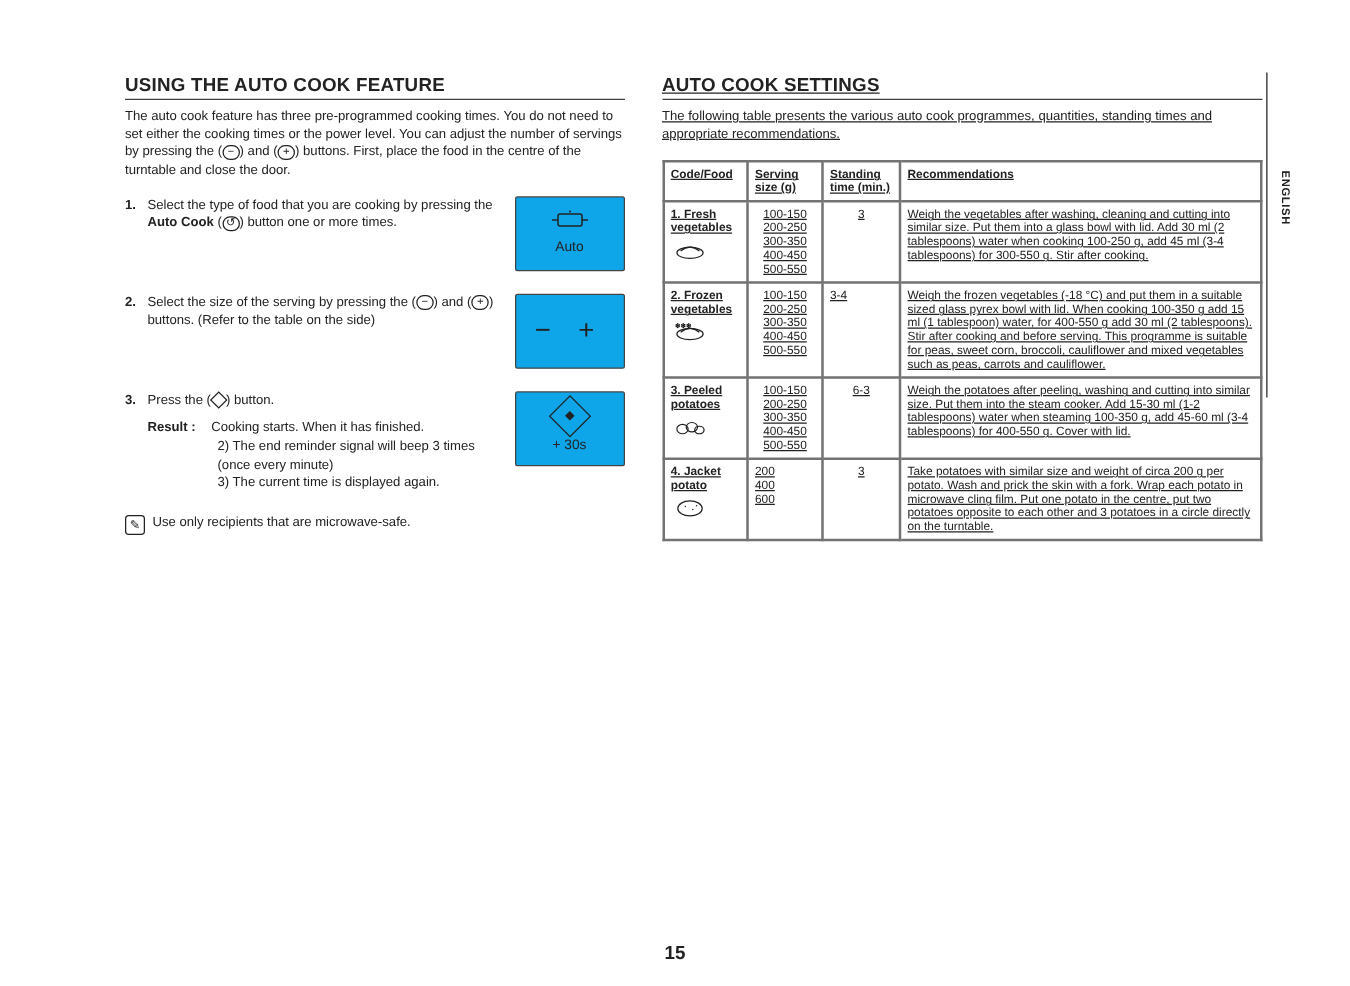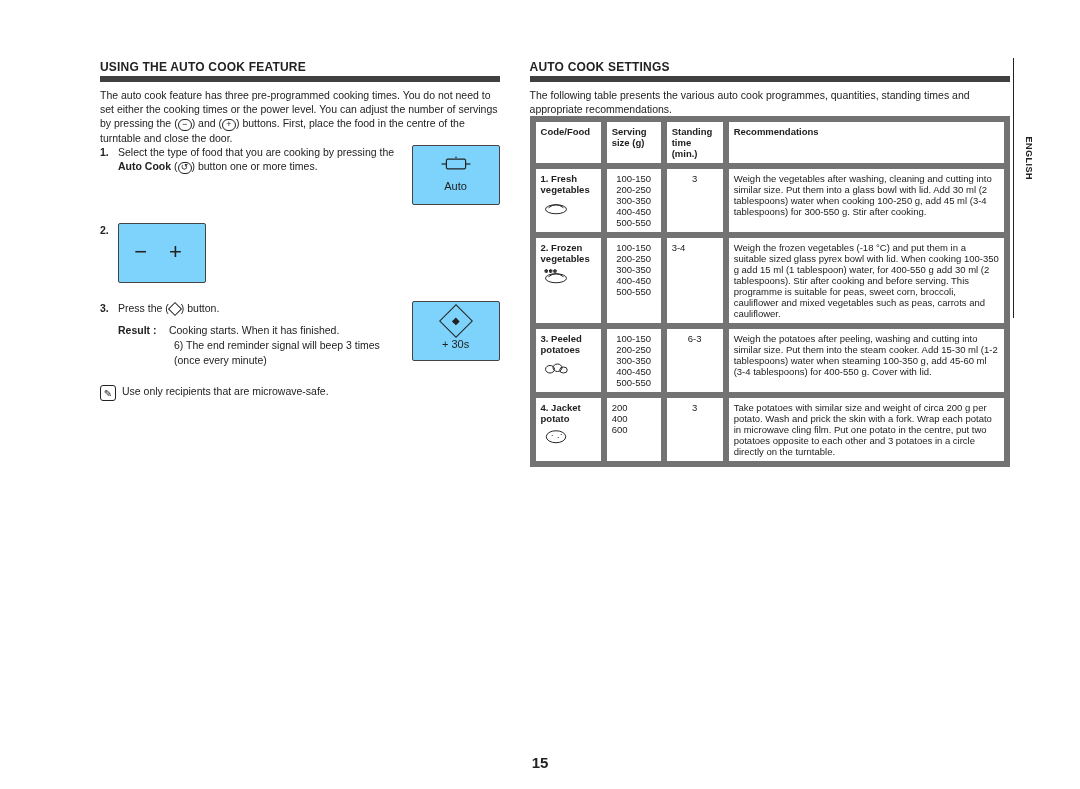--- a/index.html
+++ b/index.html
@@ -11,32 +11,32 @@
     height: 789px;
     position: relative;
     overflow: hidden;
   }
   .page {
     padding: 60px 70px 20px 100px;
     display: flex;
     gap: 30px;
   }
   .col-left { width: 410px; }
-  .col-right { width: 493px; }
+  .col-right { width: 493px; text-decoration: underline; }
 
   h2 {
-    font-size: 12px;
+    font-size: 15px;
     font-weight: bold;
     letter-spacing: .2px;
-    border-bottom: 6px solid #404040;
+    border-bottom: 1px solid #404040;
     padding-bottom: 2px;
     margin-bottom: 6px;
   }
 
-  .intro { font-size: 10.5px; line-height: 1.35; }
+  .intro { font-size: 10.5px; line-height: 1.35; margin-bottom: 14px; }
 
   ol.steps { list-style: none; counter-reset: step; }
   ol.steps > li {
     counter-increment: step;
     position: relative;
     padding-left: 18px;
     font-size: 10.5px;
     line-height: 1.4;
     margin-bottom: 18px;
   }
@@ -48,21 +48,21 @@
   }
 
   .step-row { display: flex; gap: 12px; }
   .step-text { flex: 1; }
 
   .panel {
     min-width: 88px;
     height: 60px;
     border: 1px solid #444;
     border-radius: 2px;
-    background: #7dd3fc;
+    background: #0ea5e9;
     display: flex;
     align-items: center;
     justify-content: center;
     font-size: 12px;
     flex-direction: column;
     gap: 2px;
     position: relative;
   }
   .panel .label { font-size: 11px; }
 
@@ -117,21 +117,21 @@
     margin: 0 1px;
   }
 
   
   table.autocook {
     border-collapse: collapse;
     width: 100%;
     font-size: 9.5px;
   }
   table.autocook th, table.autocook td {
-    border: 6px solid #737373;
+    border: 2px solid #737373;
     padding: 4px 5px;
     text-align: left;
     vertical-align: top;
   }
   table.autocook th { font-weight: bold; }
   table.autocook td.food { font-weight: bold; }
   .food-icon svg { width: 30px; height: 18px; margin-top: 3px; }
 
   .side-tab {
     position: absolute;
@@ -196,39 +196,47 @@
                   <circle cx="20" cy="1.5" r="1" fill="#222"></circle>
                 </svg>
             </div>
             <div class="label">Auto</div>
           </div>
         </div>
       </li>
 
       <li>
         <div class="step-row">
+          <div class="step-text">
+            <span>Select the size of the serving by pressing the </span>
+            (<span class="btn-inline">−</span>)
+            <span> and </span>
+            (<span class="btn-inline">+</span>)
+            <span> buttons. (Refer to the table on the side)</span>
+          </div>
           <div class="panel">
             <div class="plusminus">−+</div>
           </div>
         </div>
       </li>
 
       <li>
         <div class="step-row">
           <div class="step-text">
             <div>
               <span>Press the </span>
               (<span class="diamond-inline"></span>)
               <span> button.</span>
             </div>
             <div class="result-block" style="margin-top:8px;">
               <span class="lead">Result :</span>
               <span>Cooking starts. When it has finished.</span>
               <div class="result-sub">
-                <div>6)  The end reminder signal will beep 3 times (once every minute)</div>
+                <div>2)  The end reminder signal will beep 3 times (once every minute)</div>
+                <div>3)  The current time is displayed again.</div>
               </div>
             </div>
           </div>
           <div class="panel">
             <div class="diamond">
                 <span>◆</span>
               </div>
             <div class="label">+ 30s</div>
           </div>
         </div>

